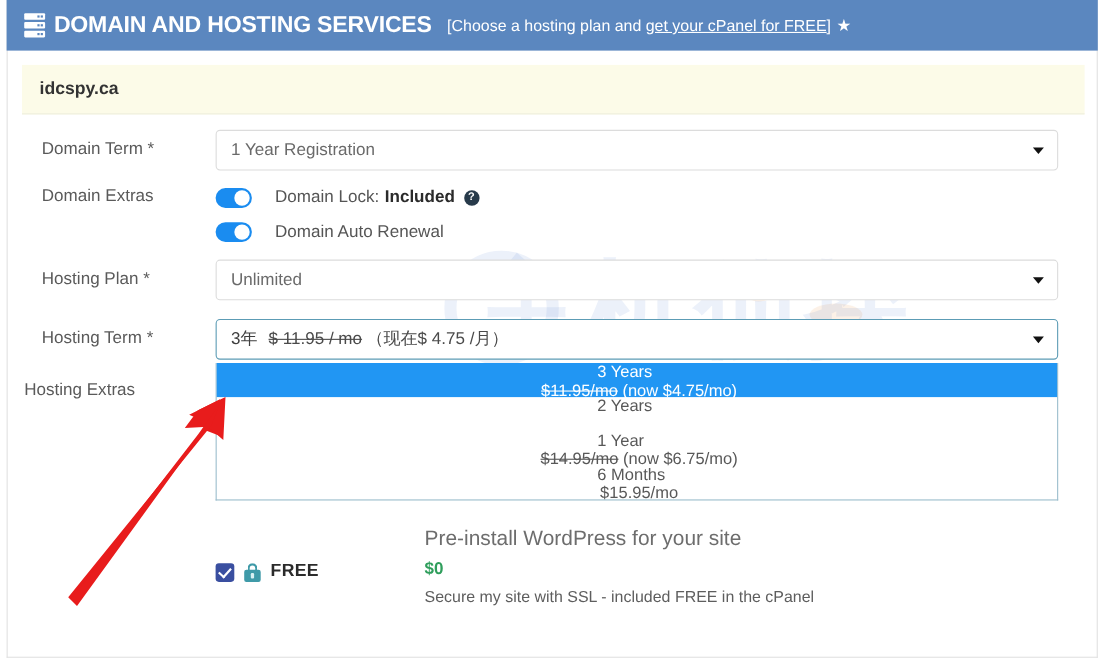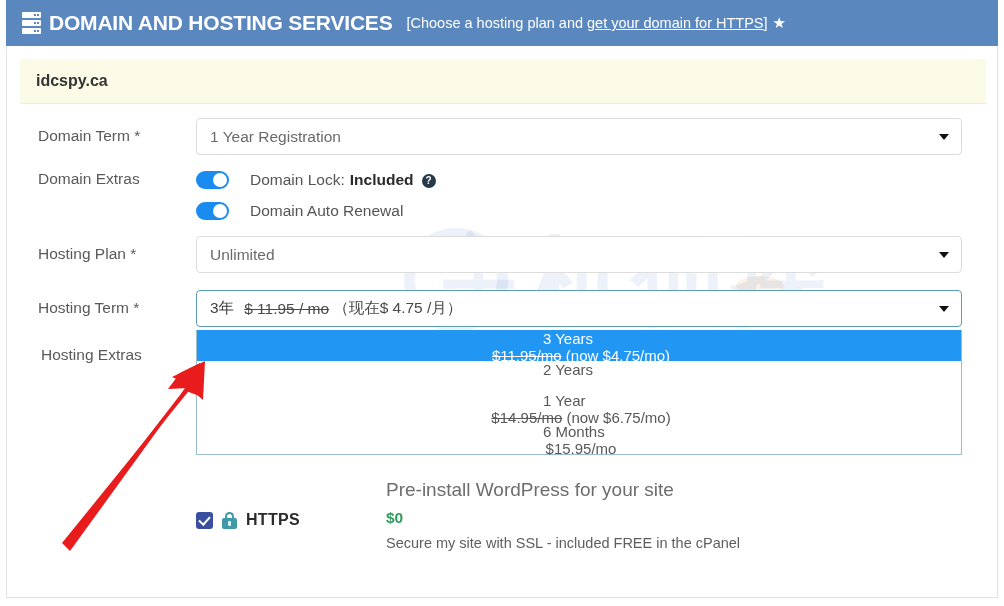--- a/index.html
+++ b/index.html
@@ -370,21 +370,21 @@
   </div>
 
   <div id="hdr">
     <span class="srv-icon">
       <i></i>
         <i></i>
         <i></i>
     </span>
     <span id="hdr-title">DOMAIN AND HOSTING SERVICES</span>
     <span id="hdr-sub">
-      <span>[Choose a hosting plan and </span><span class="ul">get your domain for HTTPS</span><span>]</span><span class="star">★</span>
+      <span>[Choose a hosting plan and </span><span class="ul">get your cPanel for FREE</span><span>]</span><span class="star">★</span>
     </span>
   </div>
 
   <div id="domain-bar">
     <span id="domain-name">idcspy.ca</span>
   </div>
 
   <div class="lbl" style="left:38px; top:127px;text-align:center;">Domain Term *</div>
   <div class="sel" style="top:118px;">
     <span>1 Year Registration</span>
@@ -412,21 +412,21 @@
   </div>
 
   <div class="lbl" style="left:38px; top:299px;">Hosting Term *</div>
   <div class="sel focused" style="top:290px;">
     <span class="term-main">3年</span>
     <span class="strike" style="margin-left:10px;">$ 11.95 / mo</span>
     <span style="margin-left:4px;">（现在$ 4.75 /月）</span>
     <span class="caret"></span>
   </div>
 
-  <div class="lbl" style="left:41px; top:346px;text-align:right;">Hosting Extras</div>
+  <div class="lbl" style="left:22px; top:346px;text-align:right;">Hosting Extras</div>
   <div id="obscured">Pre-install WordPress for your site</div>
 
   <div id="dd">
     <div class="dd-opt sel-opt">
       <span class="dd-term">3 Years</span>
       <span class="dd-price"><span class="strike">$11.95/mo</span><span> (now $4.75/mo)</span></span>
     </div>
     <div class="dd-opt">
       <span class="dd-term">2 Years</span>
     </div>
@@ -439,21 +439,21 @@
       <span class="dd-price"><span>$15.95/mo</span></span>
     </div>
   </div>
 
   <div id="https-row">
     <span class="chk"></span>
     <span class="lock-ic">
       <span class="shackle"></span>
         <span class="body"></span>
     </span>
-    <span id="https-label">HTTPS</span>
+    <span id="https-label">FREE</span>
   </div>
   <div id="https-price">$0</div>
   <div id="https-desc">Secure my site with SSL - included FREE in the cPanel</div>
 
   <svg id="arrow" viewBox="0 0 190 205">
     <polygon points="22,188 150,30 132,22 160,8 162,42 146,36 30,196" fill="#e81c1c"></polygon>
     <polygon points="140,18 165,6 163,45 149,33 128,34" fill="#e81c1c"></polygon>
     <path d="M24,190 L152,32 L160,12 L140,40 Z" fill="#e81c1c"></path>
   </svg>
 

